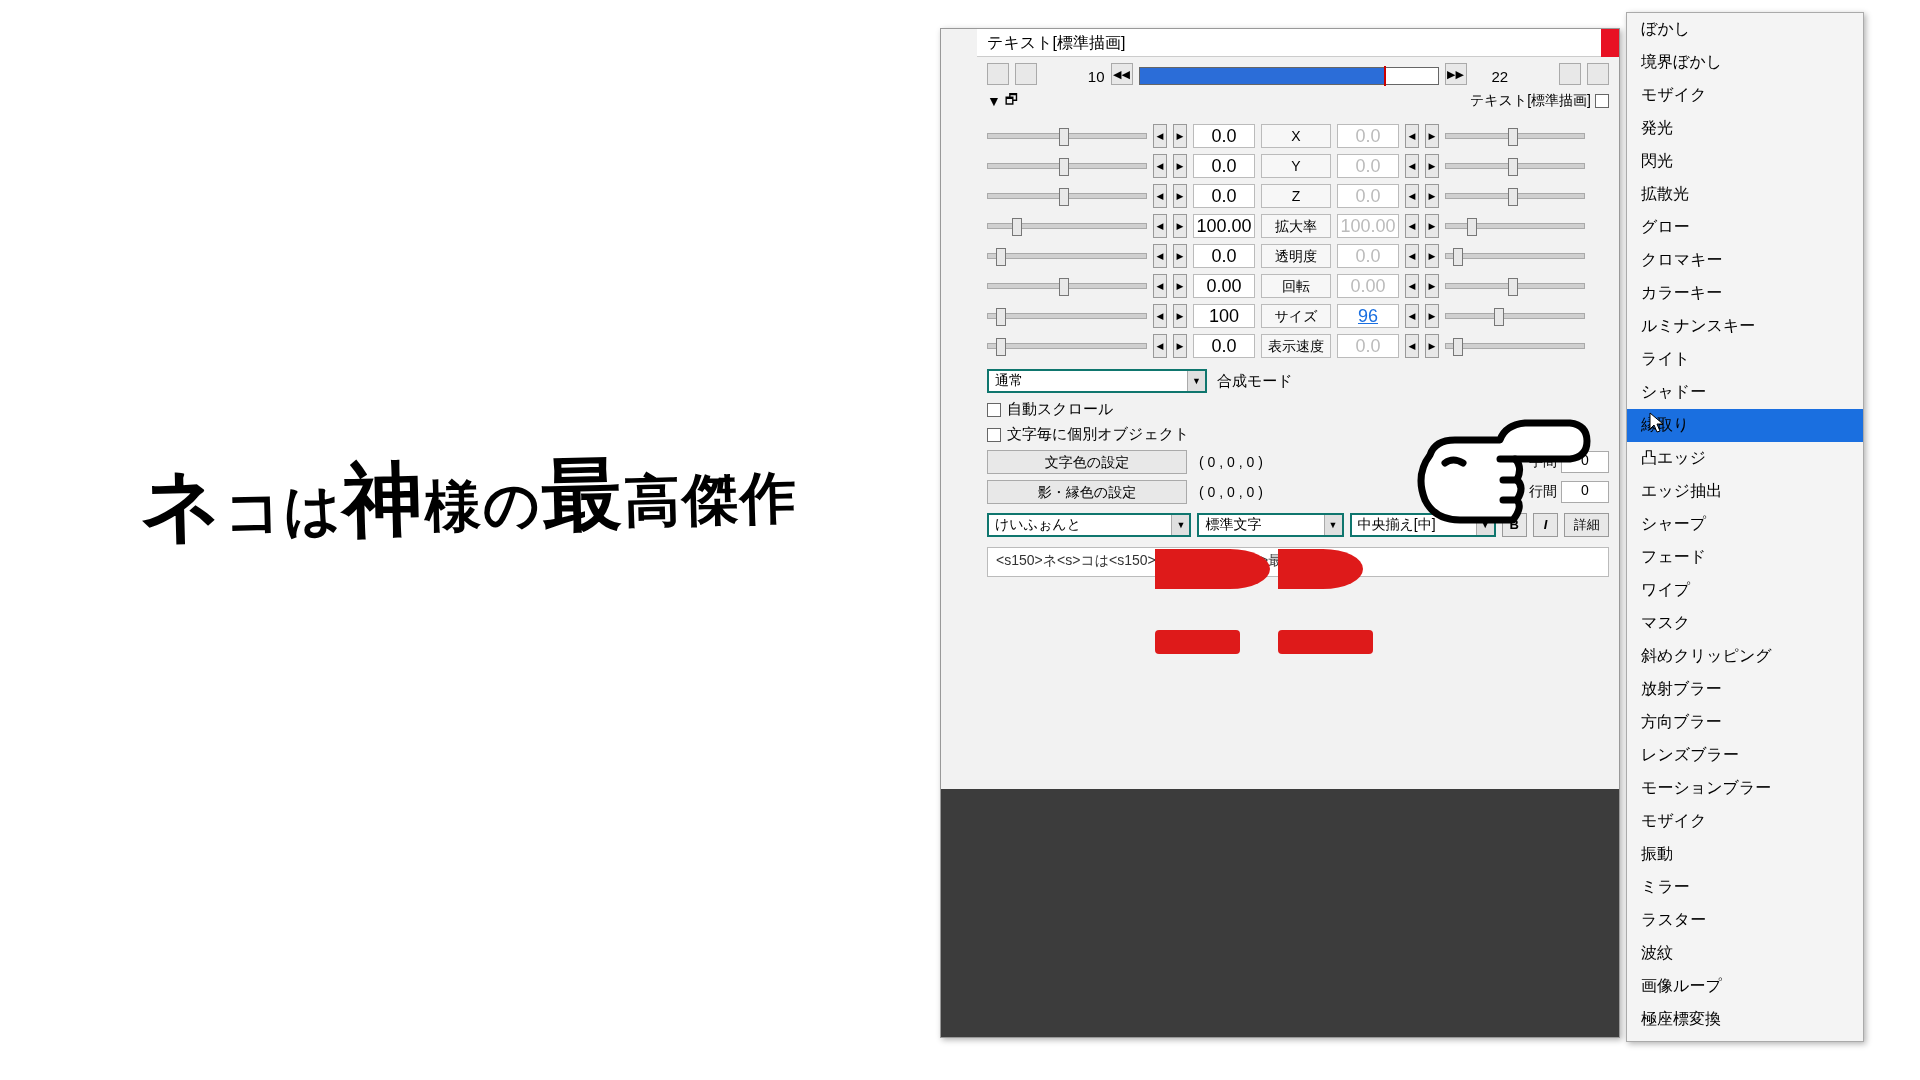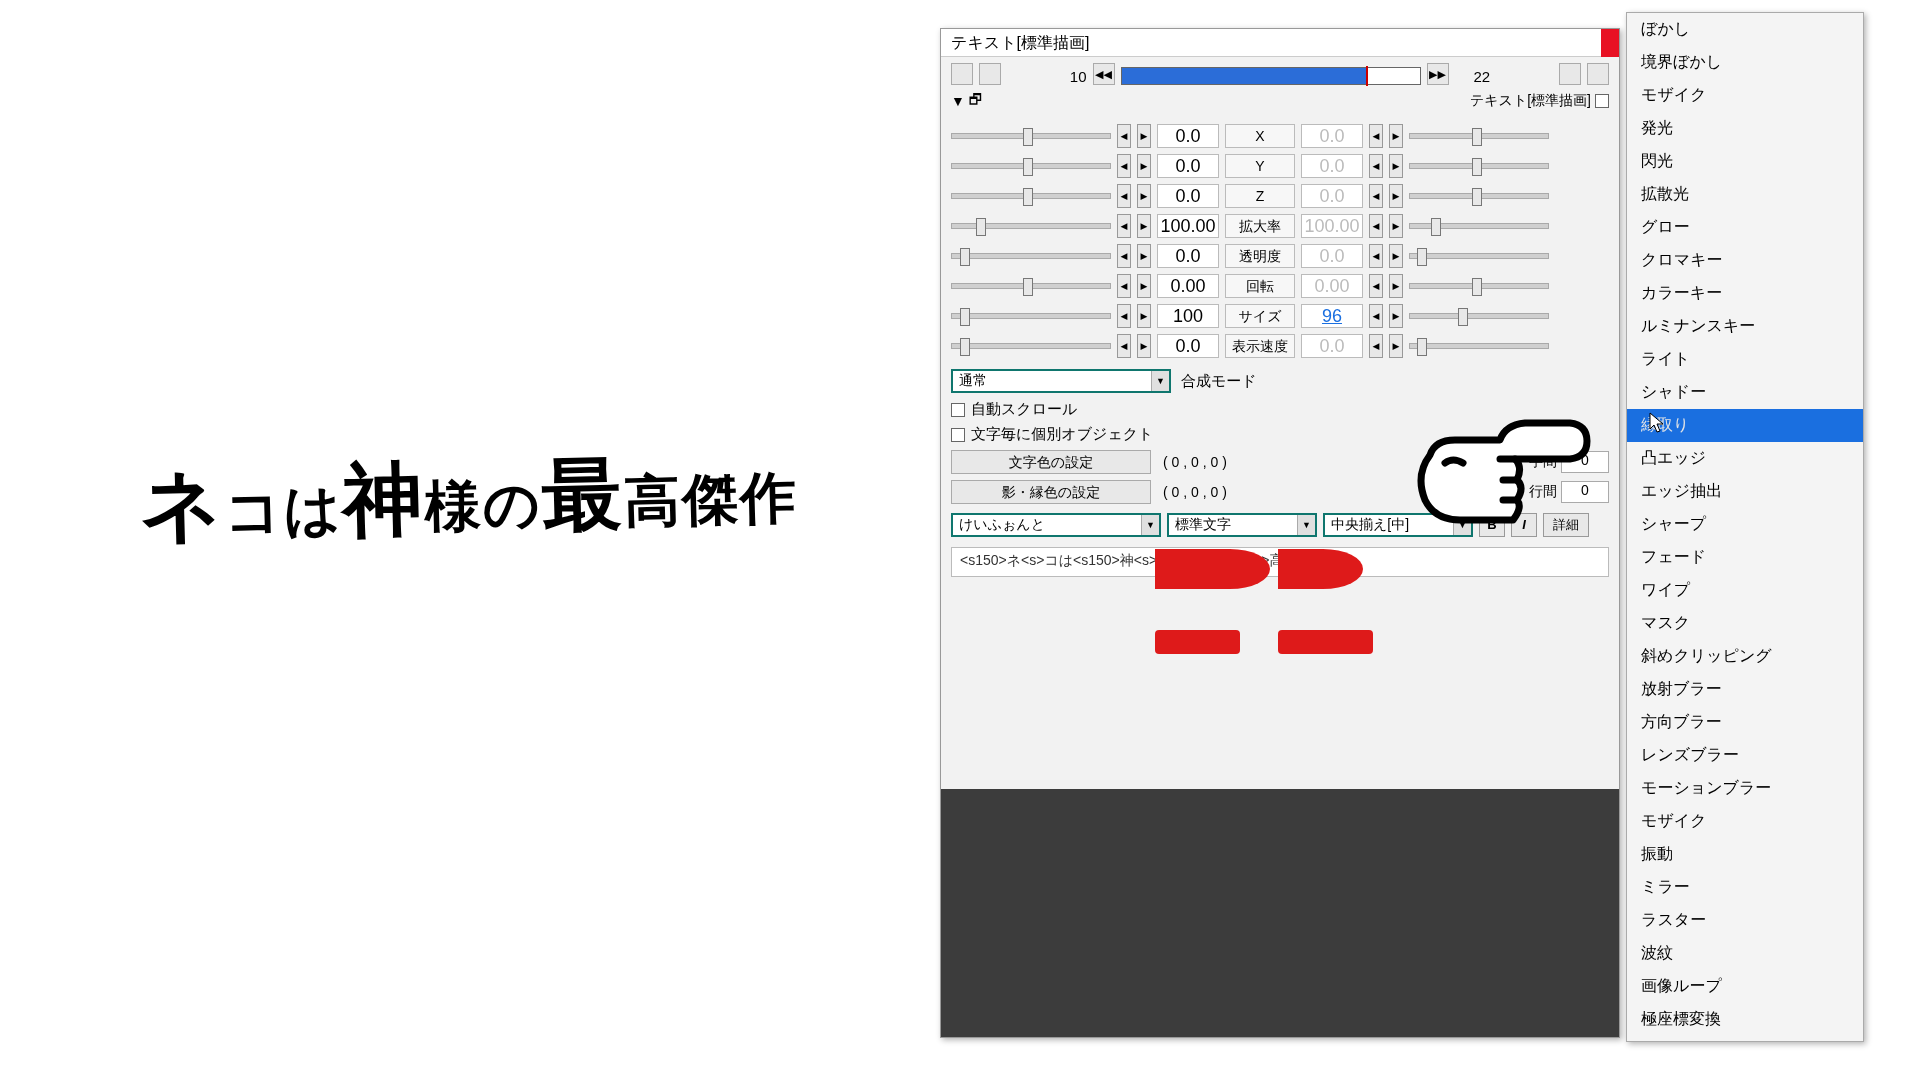--- a/index.html
+++ b/index.html
@@ -9,20 +9,21 @@
     position: absolute; left: 140px; top: 445px;
     font-size: 56px; font-weight: 900; color: #000; letter-spacing: 2px;
     transform: rotate(-1.5deg);
   }
   .big { font-size: 80px; vertical-align: baseline; }
 
   .dialog {
     position: absolute; left: 940px; top: 28px; width: 680px; height: 1010px;
     background: #f2f2f2; border: 1px solid #999;
     box-shadow: 2px 2px 6px rgba(0,0,0,.3);
+    padding-left: 36px;
   }
   .titlebar { height: 28px; line-height: 28px; padding: 0 10px; background: #fff; border-bottom: 1px solid #ccc; font-size: 16px; position: relative; }
   .titlebar .close { position: absolute; right: 0; top: 0; width: 18px; height: 28px; background: #e81123; }
 
   .toolbar { padding: 6px 10px 0; display: flex; align-items: flex-end; gap: 6px; }
   .tb-btn { width: 22px; height: 22px; border: 1px solid #aaa; background: #e8e8e8; }
   .tl-frame { margin-left: auto; font-size: 15px; }
   .tl-nav { width: 22px; height: 22px; border: 1px solid #aaa; background: #e8e8e8; display: inline-flex; align-items: center; justify-content: center; font-size: 11px; }
   .tl-bar { width: 300px; height: 18px; border: 1px solid #666; background: #fff; position: relative; }
   .tl-fill { position: absolute; left: 0; top: 0; height: 100%; background: #2b6dd8; width: 82%; }
@@ -69,21 +70,21 @@
   .redblock { position: absolute; background: #de1a1a; border-radius: 4px; }
 
   .hand { position: absolute; left: 1405px; top: 395px; }
 
   .menu {
     position: absolute; left: 1626px; top: 12px; width: 238px; height: 1030px;
     background: #f4f4f4; border: 1px solid #aaa; box-shadow: 2px 2px 6px rgba(0,0,0,.3);
     overflow: hidden;
   }
   .mitem { padding: 6px 14px; font-size: 16px; cursor: default; }
-  .mitem.sel { background: #1a6fe0; color: #e5e5e5; position: relative; }
+  .mitem.sel { background: #1a6fe0; color: #000000; position: relative; }
   .cursor { position: absolute; left: 22px; top: 3px; }
 </style>
 </head>
 <body>
 
 <div class="canvas-text">
   <span class="big">ネ</span><span>コ</span><span>は</span><span class="big">神</span><span>様の</span><span class="big">最</span><span>高傑作</span>
 </div>
 
 <div class="dialog">

